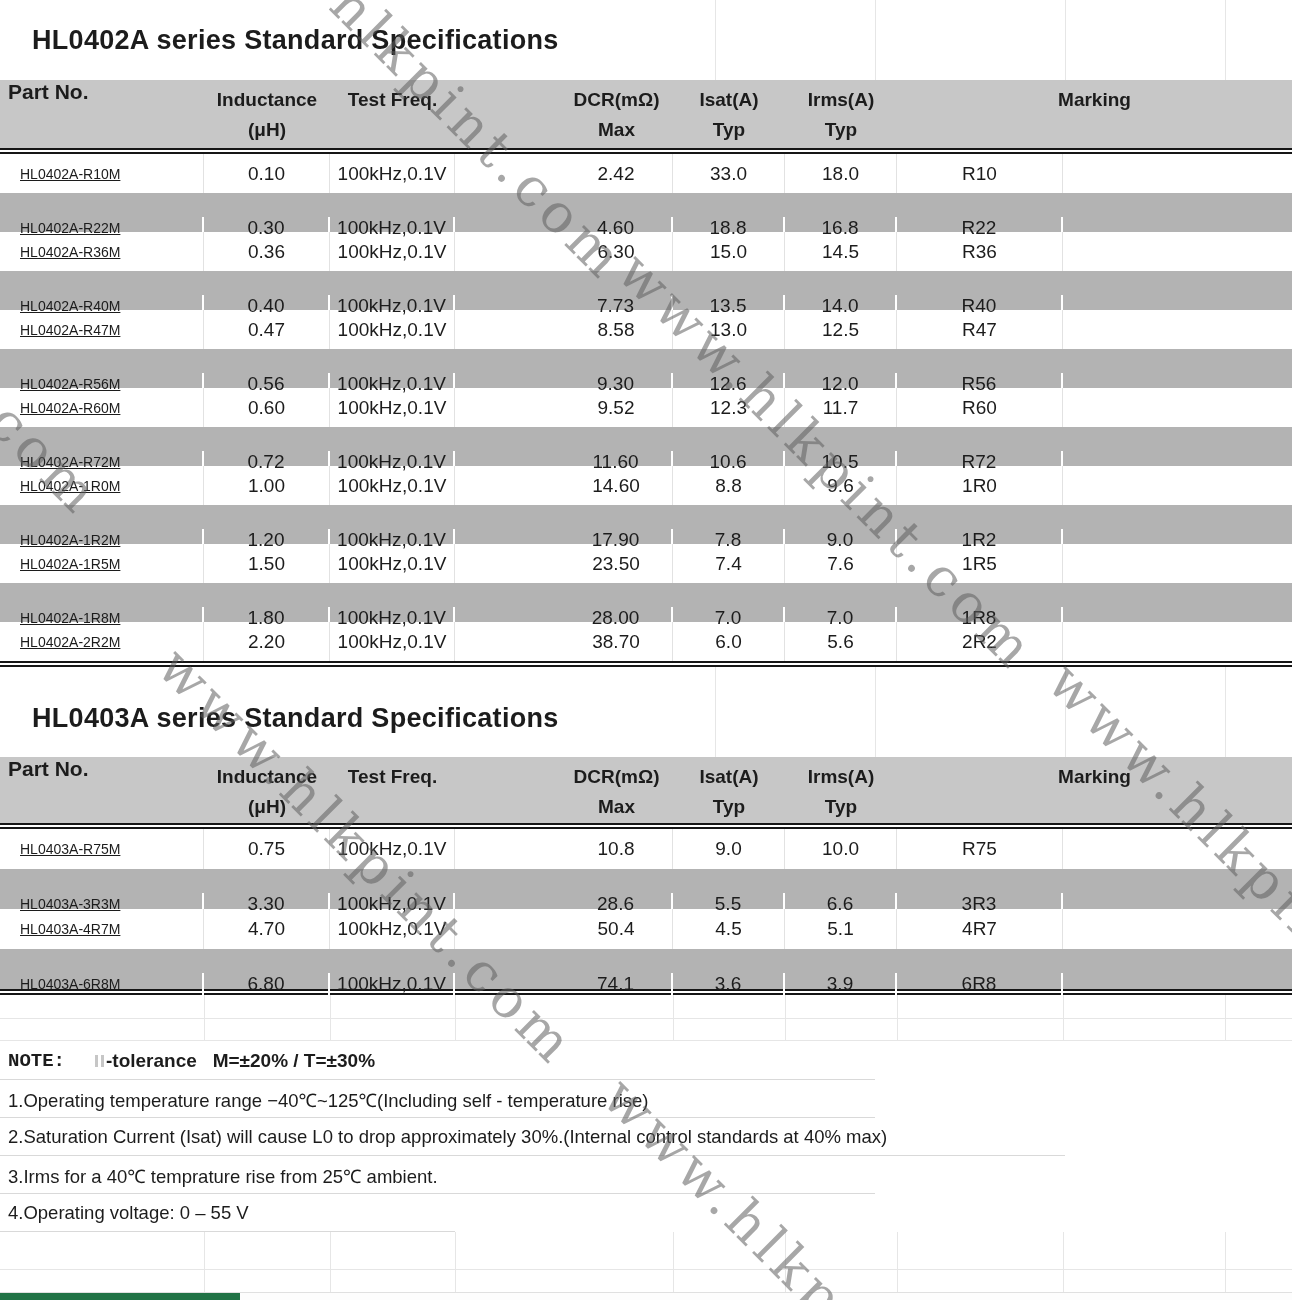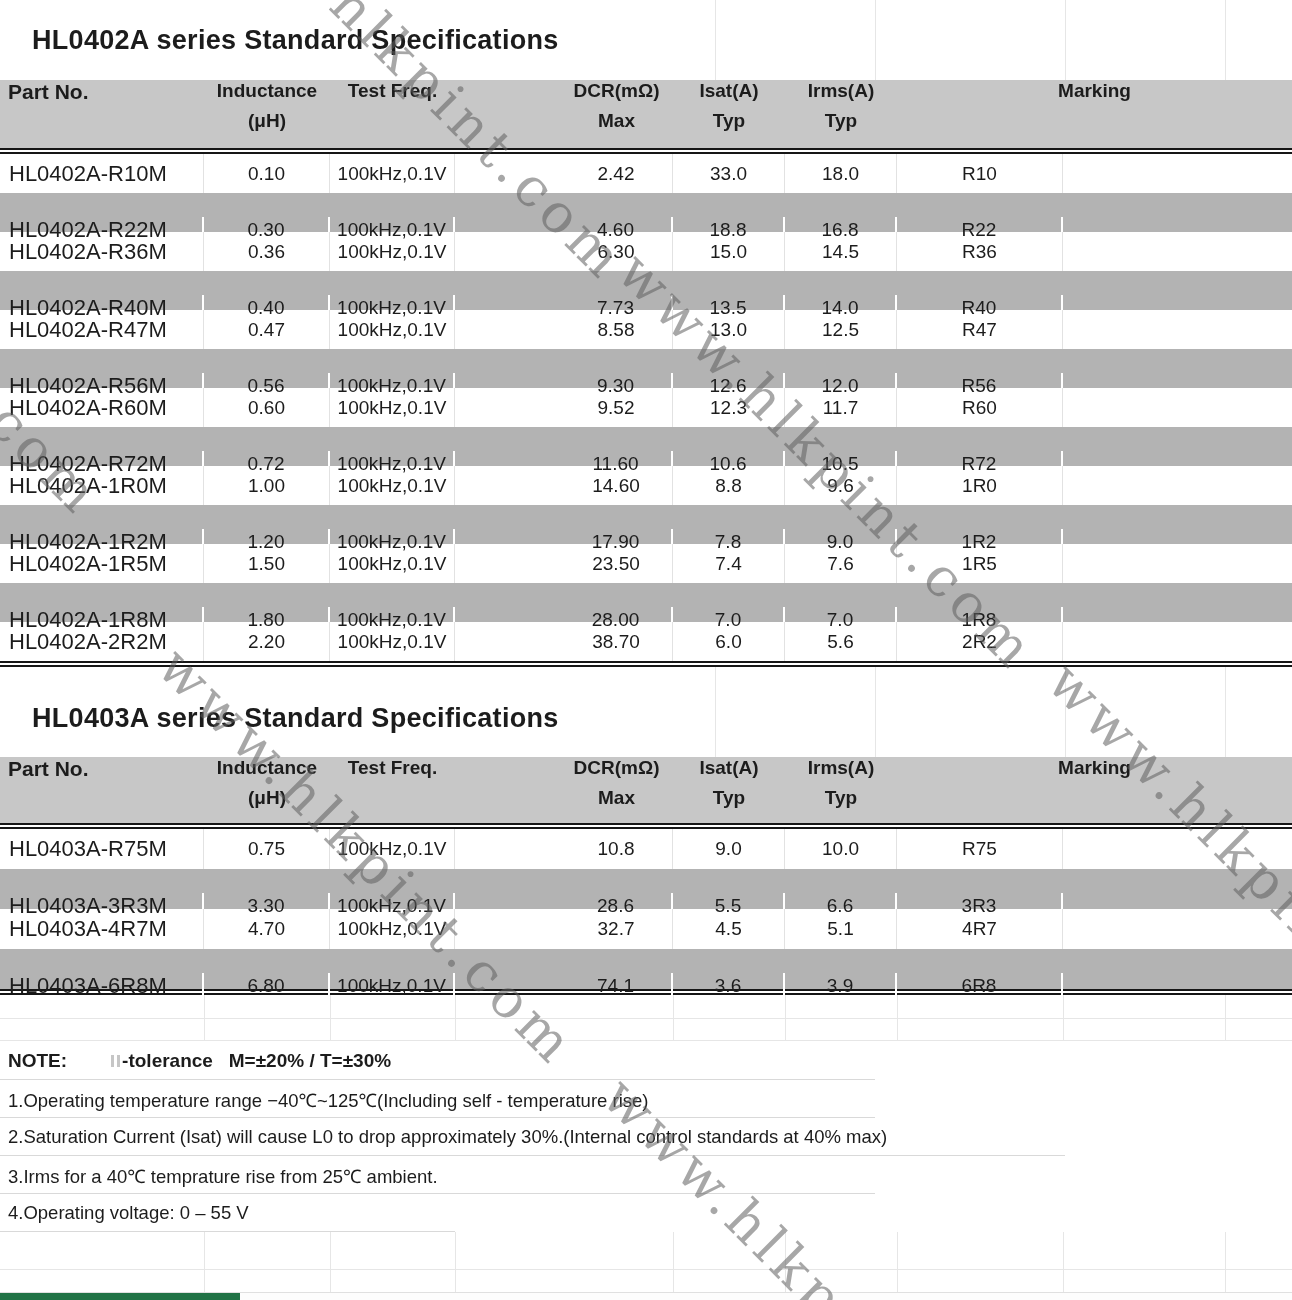--- a/index.html
+++ b/index.html
@@ -12,35 +12,35 @@
 
   
   .title-row{height:55px;display:flex;align-items:flex-start;padding-left:32px;box-sizing:border-box;
     font-size:27px;font-weight:bold;letter-spacing:.3px;background:#fff;}
   .title-row.t2{height:54px;}
 
   
   .hdr{background:#c7c7c7;}
   .hdr1{height:68px;}
   .hdr2{height:66px;}
-  .hcell{display:flex;flex-direction:column;align-items:center;gap:8px;
+  .hcell{display:flex;flex-direction:column;align-items:center;padding-top:9px;gap:8px;
     font-weight:bold;font-size:19px;box-sizing:border-box;}
   .hcell.part{align-items:flex-start;padding:0 0 6px 8px;font-size:21px;}
   .hcell.dcr{padding-left:105px;}
   .hcell.marking{grid-column:7 / span 2;}
 
   
   .divider{height:2px;background:#ffffff;border-top:2px solid #161616;border-bottom:2px solid #161616;}
 
   
   .trow{height:39px;}
   .t2body .trow{height:40px;}
   .trow.gray{background:#b3b3b3;}
   .cell{display:flex;align-items:center;justify-content:center;font-size:19px;box-sizing:border-box;}
-  .cell.c0{justify-content:flex-start;padding-left:9px;font-size:22px;}
+  .cell.c0{justify-content:flex-start;padding-left:20px;font-size:14px;text-decoration:underline;}
   .cell.c3{padding-left:105px;}
   .white .cell:not(.c7){border-right:1px solid #e2e2e2;}
   .gray  .cell:not(.c7){border-right:2px solid #ffffff;margin-top:24px;}
 
   
   .filler{box-sizing:border-box;}
   .bb{box-shadow:inset 0 -1px 0 #e6e6e6;}
   .lines-a{background-image:linear-gradient(#e6e6e6,#e6e6e6),linear-gradient(#e6e6e6,#e6e6e6),
     linear-gradient(#e6e6e6,#e6e6e6),linear-gradient(#e6e6e6,#e6e6e6);
     background-repeat:no-repeat;background-size:1px 100%;
@@ -52,21 +52,21 @@
     background-position:204px 0,330px 0,455px 0,673px 0,785px 0,897px 0,1063px 0,1225px 0;}
   .h25{height:25px;} .h36{height:36px;} .h24{height:24px;} .h22{height:22px;} .h38{height:38px;}
 
   
   .note-row{position:relative;display:flex;align-items:center;box-sizing:border-box;padding-left:8px;
     font-size:18.5px;}
   .note-row::after{content:"";position:absolute;left:0;bottom:0;height:1px;background:#d9d9d9;width:var(--nw,875px);}
   .w875{--nw:875px;} .w1065{--nw:1065px;} .w455{--nw:455px;}
   .note-head{height:39px;font-weight:bold;font-size:19px;}
   .note-item{height:38px;}
-  .note-label{margin-right:44px;}
+  .note-label{margin-right:30px;font-family:Liberation Mono, monospace;}
   .tol-marks{display:inline-flex;gap:3px;margin-right:2px;align-items:center;}
   .tol-marks i{display:inline-block;width:3px;height:12px;background:#c6c6c6;}
   .note-tolerance{white-space:pre-wrap;font-weight:bold;}
 
   
   .bottom-row{height:8px;background:#fdfdfd;border-top:1px solid #e0e0e0;position:relative;box-sizing:border-box;}
   .green-strip{position:absolute;left:0;top:0;width:240px;height:8px;background:#217346;}
 
   
   .wm{position:absolute;white-space:nowrap;pointer-events:none;z-index:50;
@@ -306,21 +306,21 @@
         <div class="cell c3">28.6</div>
         <div class="cell c4">5.5</div>
         <div class="cell c5">6.6</div>
         <div class="cell c6">3R3</div>
         <div class="cell c7"></div>
       </div>
       <div class="trow grid white">
         <div class="cell c0">HL0403A-4R7M</div>
         <div class="cell c1">4.70</div>
         <div class="cell c2">100kHz,0.1V</div>
-        <div class="cell c3">32.7</div>
+        <div class="cell c3">50.4</div>
         <div class="cell c4">4.5</div>
         <div class="cell c5">5.1</div>
         <div class="cell c6">4R7</div>
         <div class="cell c7"></div>
       </div>
       <div class="trow grid gray">
         <div class="cell c0">HL0403A-6R8M</div>
         <div class="cell c1">6.80</div>
         <div class="cell c2">100kHz,0.1V</div>
         <div class="cell c3">74.1</div>

